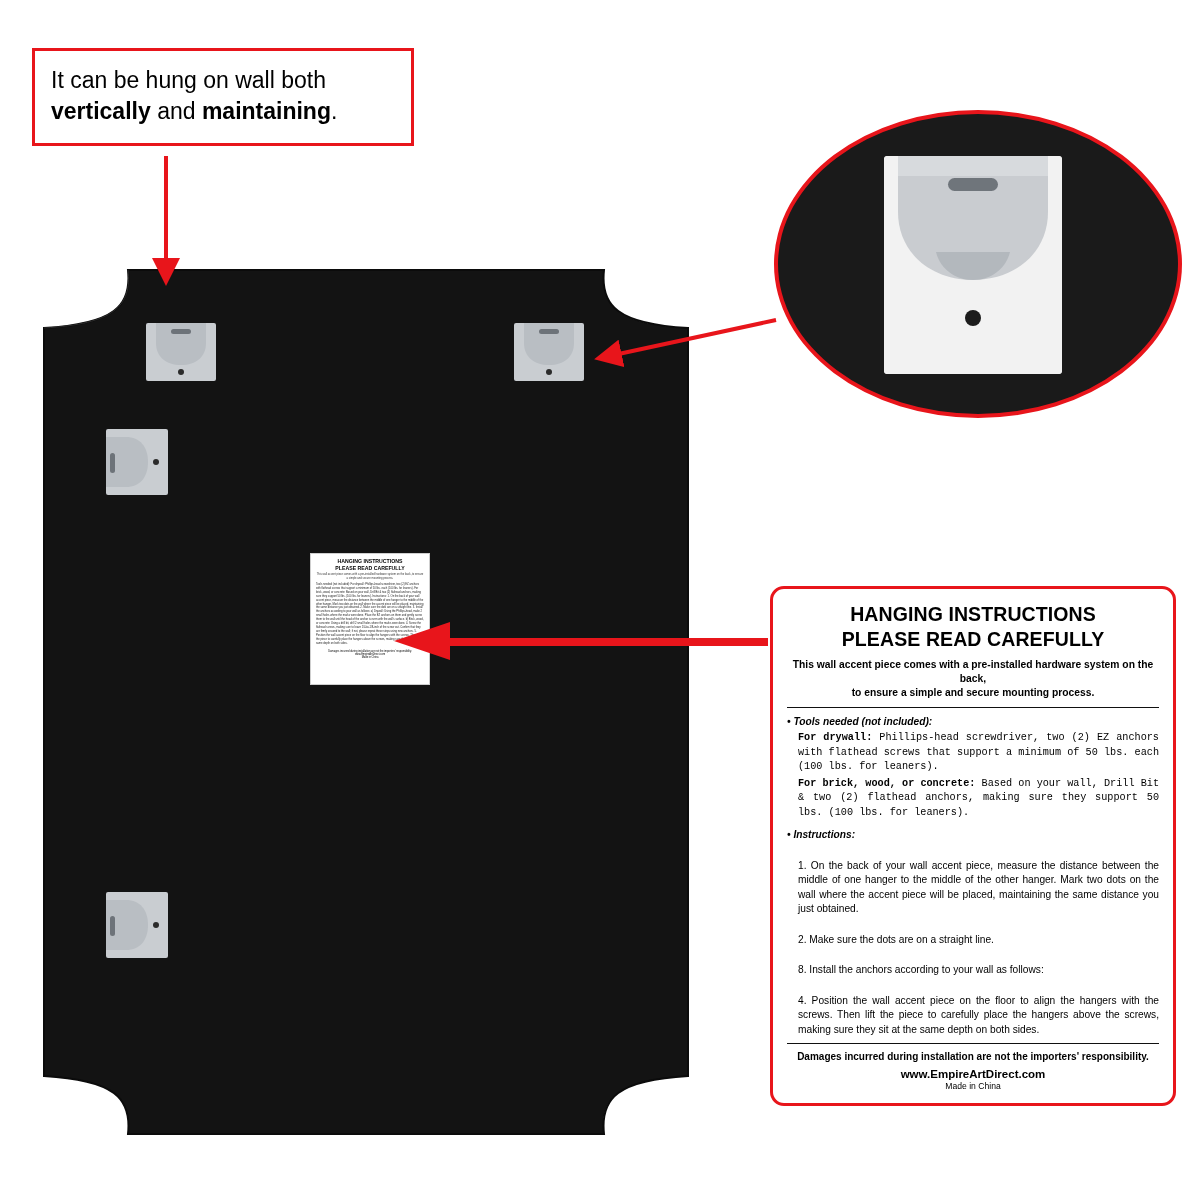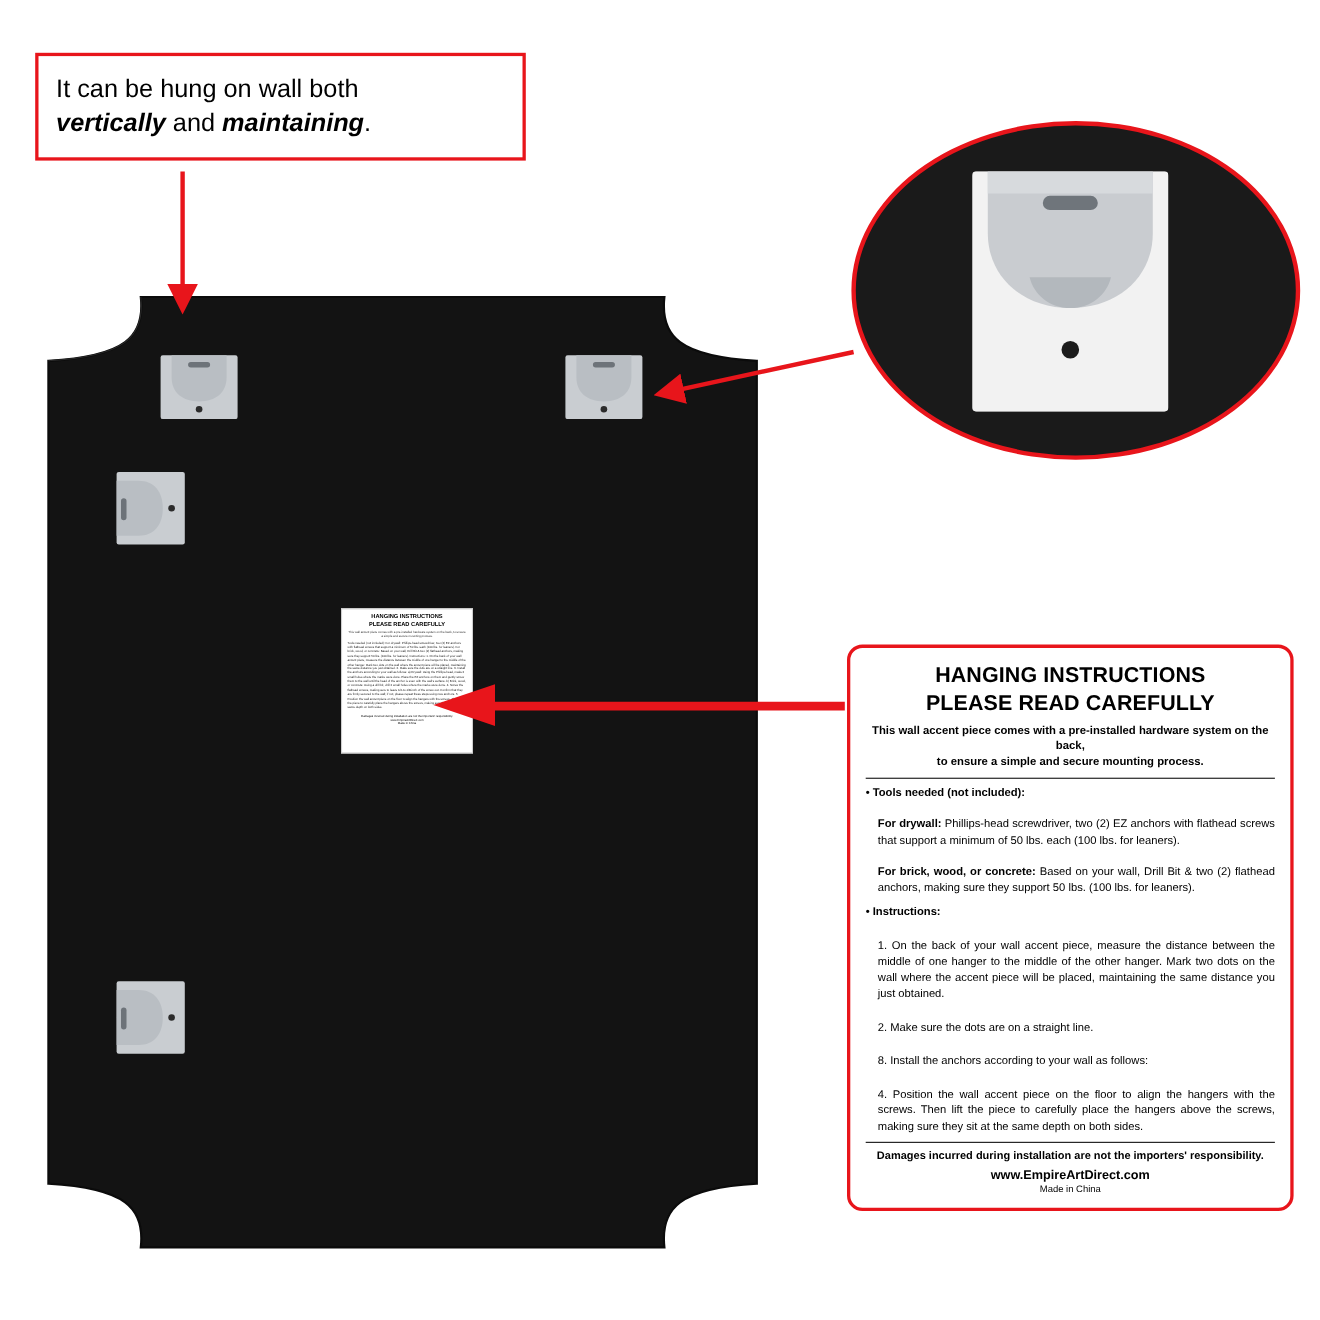--- a/index.html
+++ b/index.html
@@ -19,31 +19,31 @@
     inset: 0;
     width: 1200px;
     height: 1200px;
   }
 
   
   .callout-top {
     position: absolute;
     left: 32px;
     top: 48px;
-    width: 446px;
+    width: 382px;
     box-sizing: border-box;
     border: 3px solid #e8151b;
     background: #ffffff;
     padding: 14px 16px 16px 16px;
     font-size: 23px;
     line-height: 1.35;
     color: #000;
   }
   .callout-top .l2 { white-space: nowrap; }
-  .callout-top b { font-weight: bold; font-style: italic; }
+  .callout-top b { font-weight: bold; }
 
   
   .svg-layer {
     position: absolute;
     inset: 0;
     width: 1200px;
     height: 1200px;
     pointer-events: none;
   }
 
@@ -158,22 +158,22 @@
   .instructions hr {
     border: none;
     border-top: 1px solid #111;
     margin: 6px 0 7px 0;
   }
   .instructions .blk {
     font-size: 10.2px;
     line-height: 1.42;
     text-align: justify;
   }
-  .instructions .bullet { font-weight: bold; margin-top: 2px; }
-  .instructions .ind1 { padding-left: 11px; margin-top: 14px; }
+  .instructions .bullet { font-weight: bold; margin-top: 2px; font-style: italic; }
+  .instructions .ind1 { padding-left: 11px; margin-top: 2px; font-family: Liberation Mono, monospace; }
   .instructions .ind2 { padding-left: 11px; margin-top: 16px; }
   .instructions .ind3 { padding-left: 22px; margin-top: 4px; }
   .instructions b { font-weight: bold; }
   .instructions .foot {
     text-align: center;
     font-size: 10px;
     font-weight: bold;
     margin-top: 6px;
   }
   .instructions .url {

